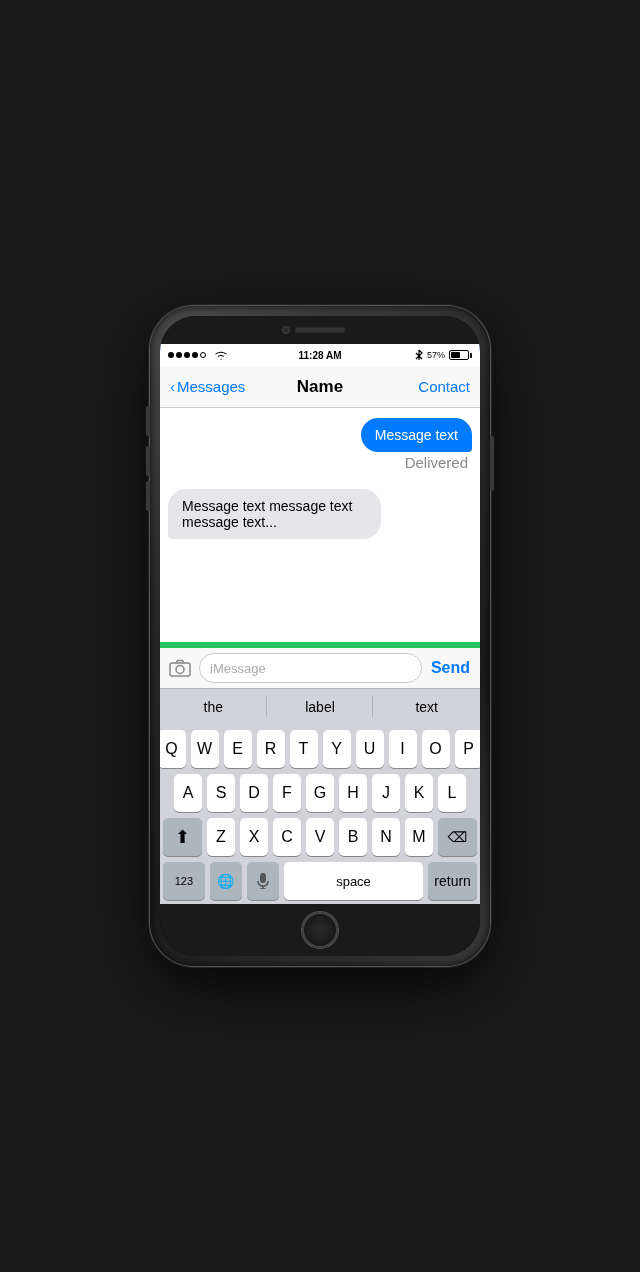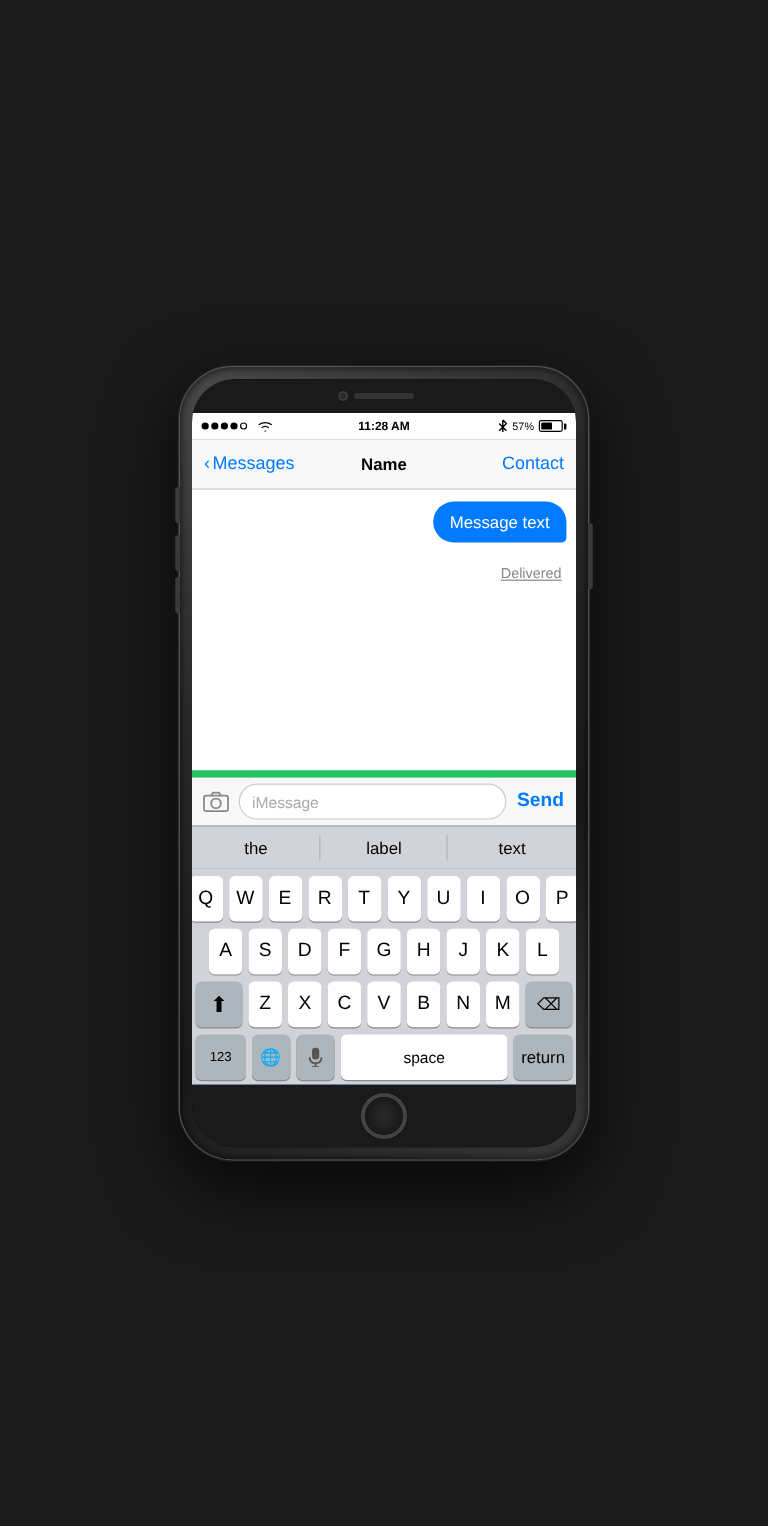--- a/index.html
+++ b/index.html
@@ -176,21 +176,21 @@
     }
     .nav-back {
       color: #007aff;
       font-size: 15px;
       display: flex;
       align-items: center;
       gap: 2px;
       flex: 1;
     }
     .nav-title {
-      font-size: 14px;
+      font-size: 17px;
       font-weight: 600;
       color: #000;
       flex: 1;
       text-align: center;
     }
     .nav-contact {
       color: #007aff;
       font-size: 15px;
       flex: 1;
       text-align: right;
@@ -214,25 +214,24 @@
     }
     .bubble-sent {
       background: #007aff;
       color: #fff;
       border-radius: 18px 18px 4px 18px;
       padding: 9px 14px;
       font-size: 14px;
       max-width: 70%;
     }
     .delivered-text {
-      font-size: 12px;
+      font-size: 15px;
       color: #888;
-      margin-top: 19px;
+      margin-top: 2px;
       margin-right: 4px;
-      text-decoration: underline;
     }
 
     .message-recv-wrap {
       display: flex;
       align-items: flex-end;
     }
     .bubble-recv {
       background: #e5e5ea;
       color: #000;
       border-radius: 18px 18px 18px 4px;
@@ -431,20 +430,23 @@
         <div class="nav-contact">Contact</div>
       </div>
 
       <div class="messages-area">
 
         <div class="message-sent-wrap">
           <div class="bubble-sent">Message text</div>
           <div class="delivered-text">Delivered</div>
         </div>
 
+        <div class="message-recv-wrap">
+          <div class="bubble-recv">Message text message text message text...</div>
+        </div>
 
       </div>
 
       <div class="input-area">
         <div class="camera-btn">
           <svg width="22" height="18" viewBox="0 0 22 18">
             <rect x="1" y="4" width="20" height="13" rx="2" fill="none" stroke="#888" stroke-width="1.5"></rect>
             <circle cx="11" cy="10.5" r="4" fill="none" stroke="#888" stroke-width="1.5"></circle>
             <path d="M7 4 L8.5 1.5 L13.5 1.5 L15 4" fill="none" stroke="#888" stroke-width="1.5"></path>
           </svg>

